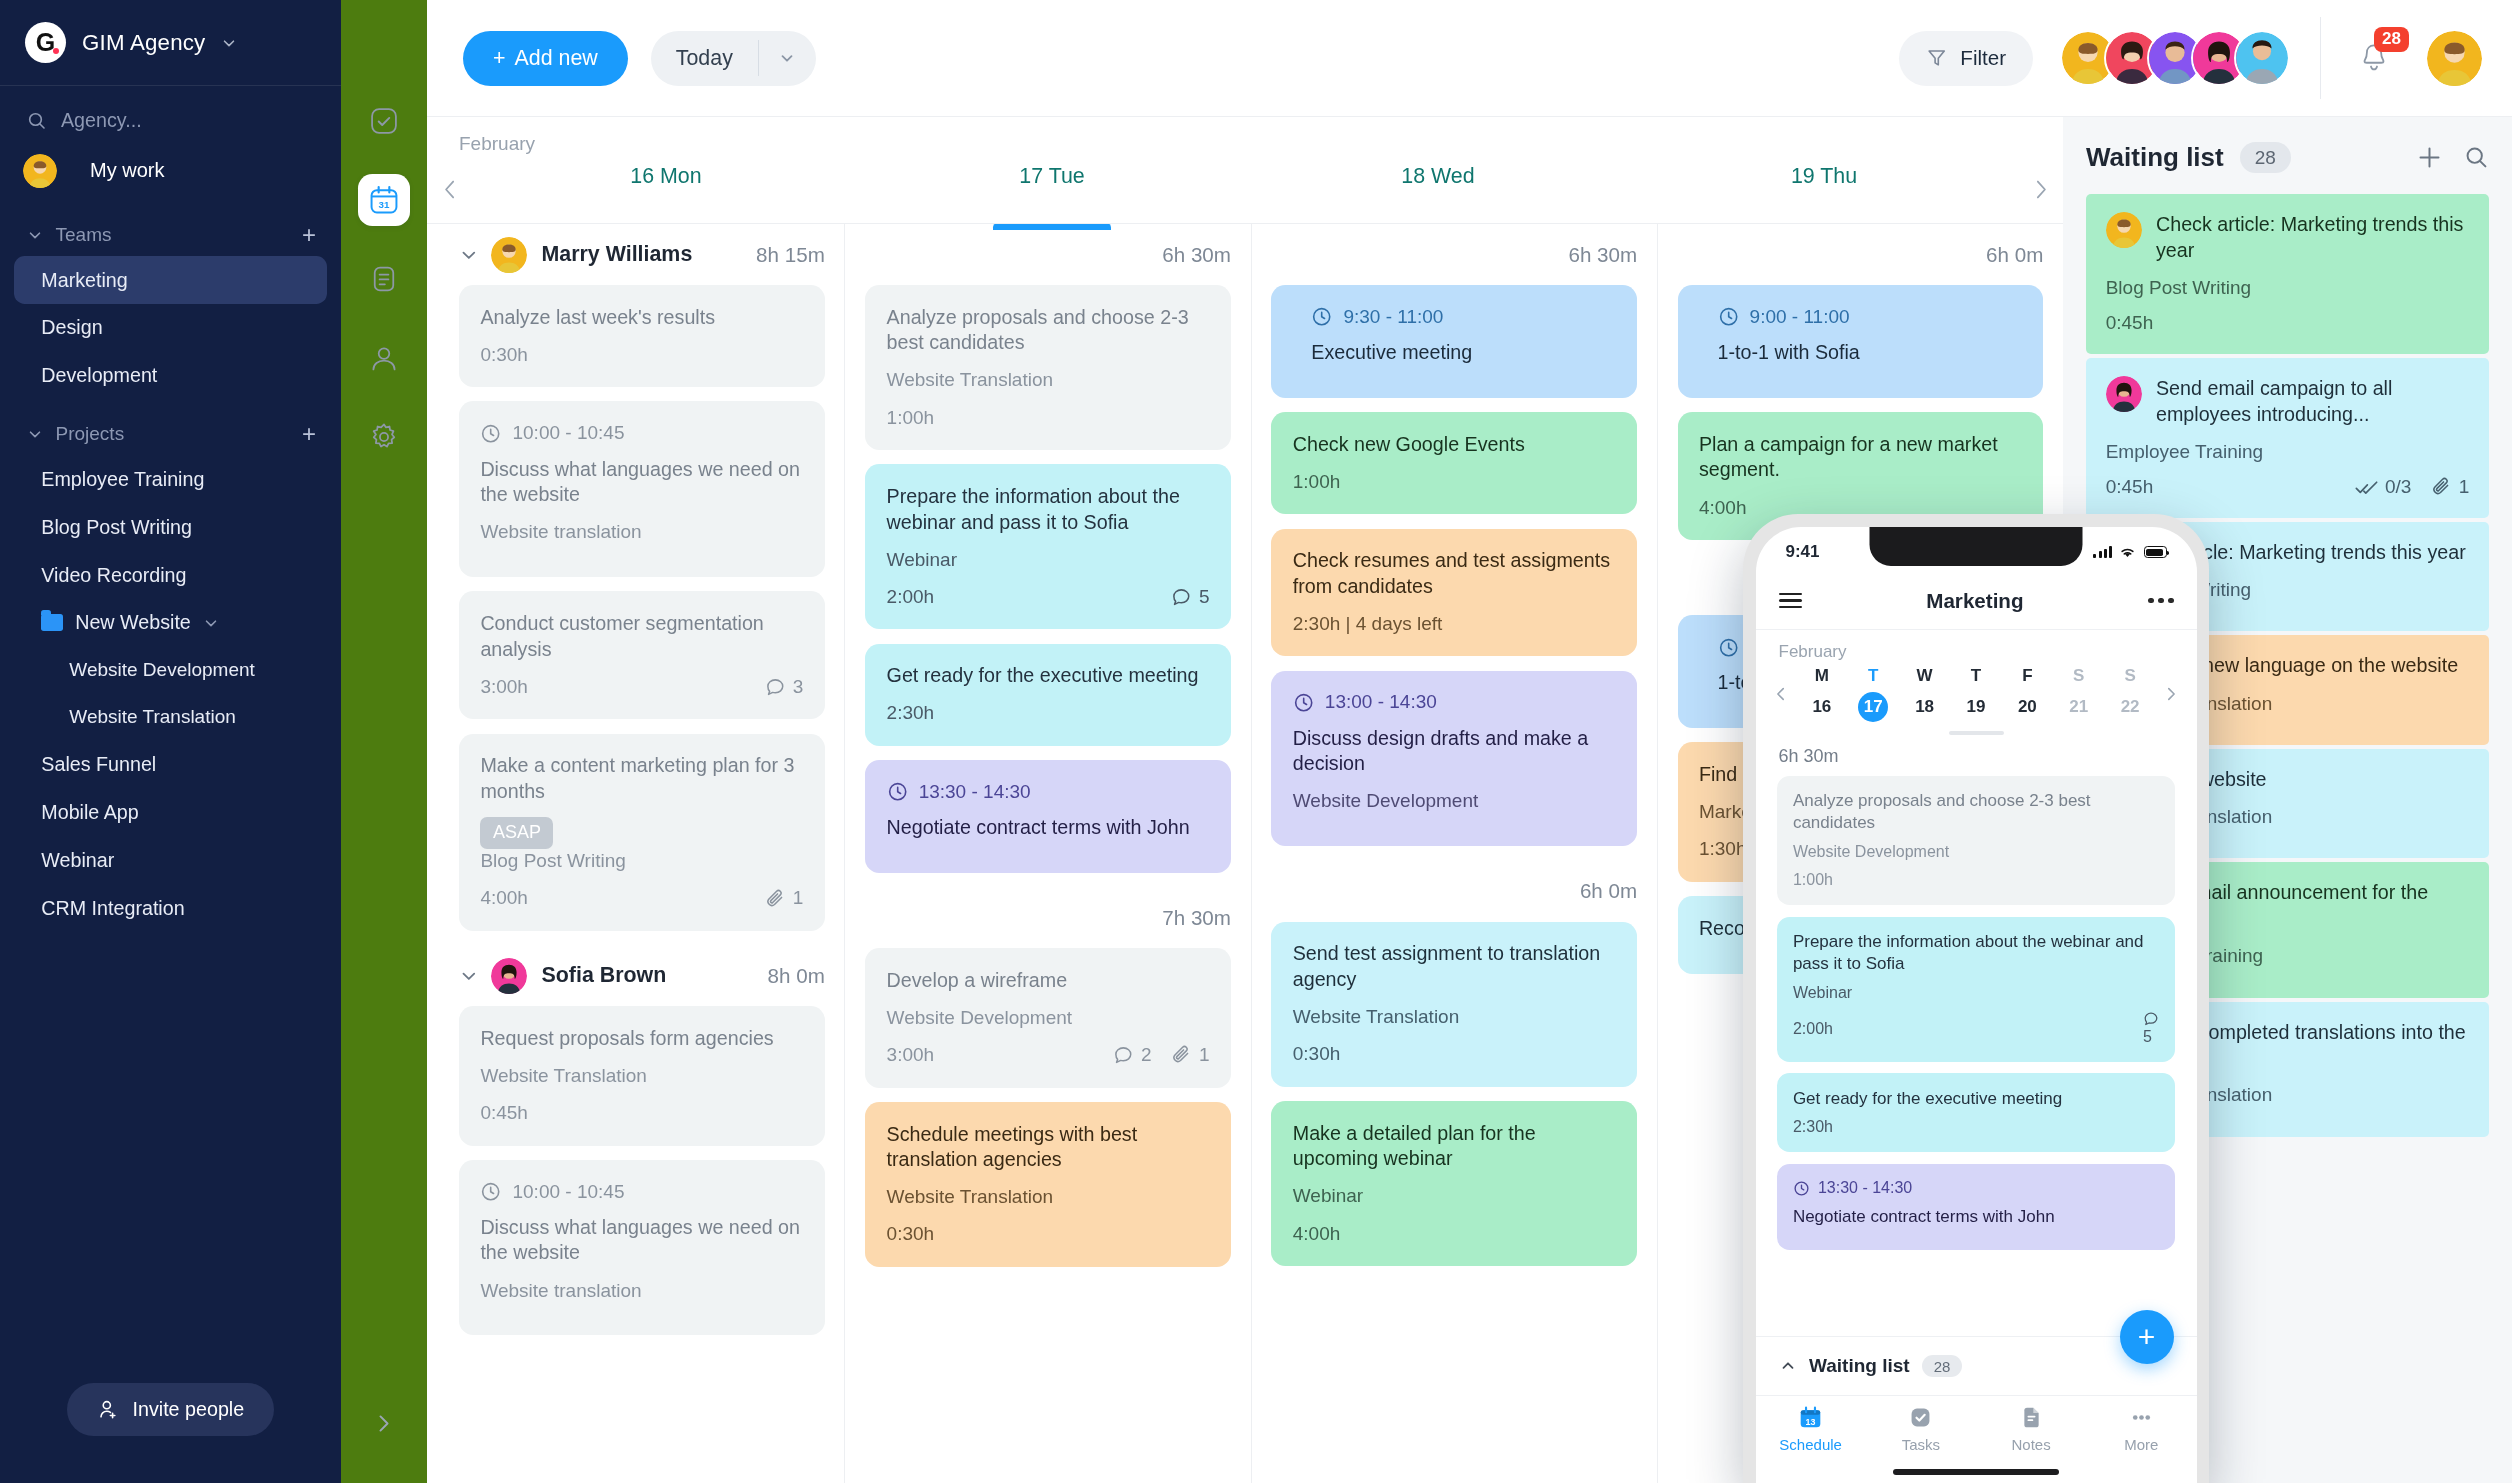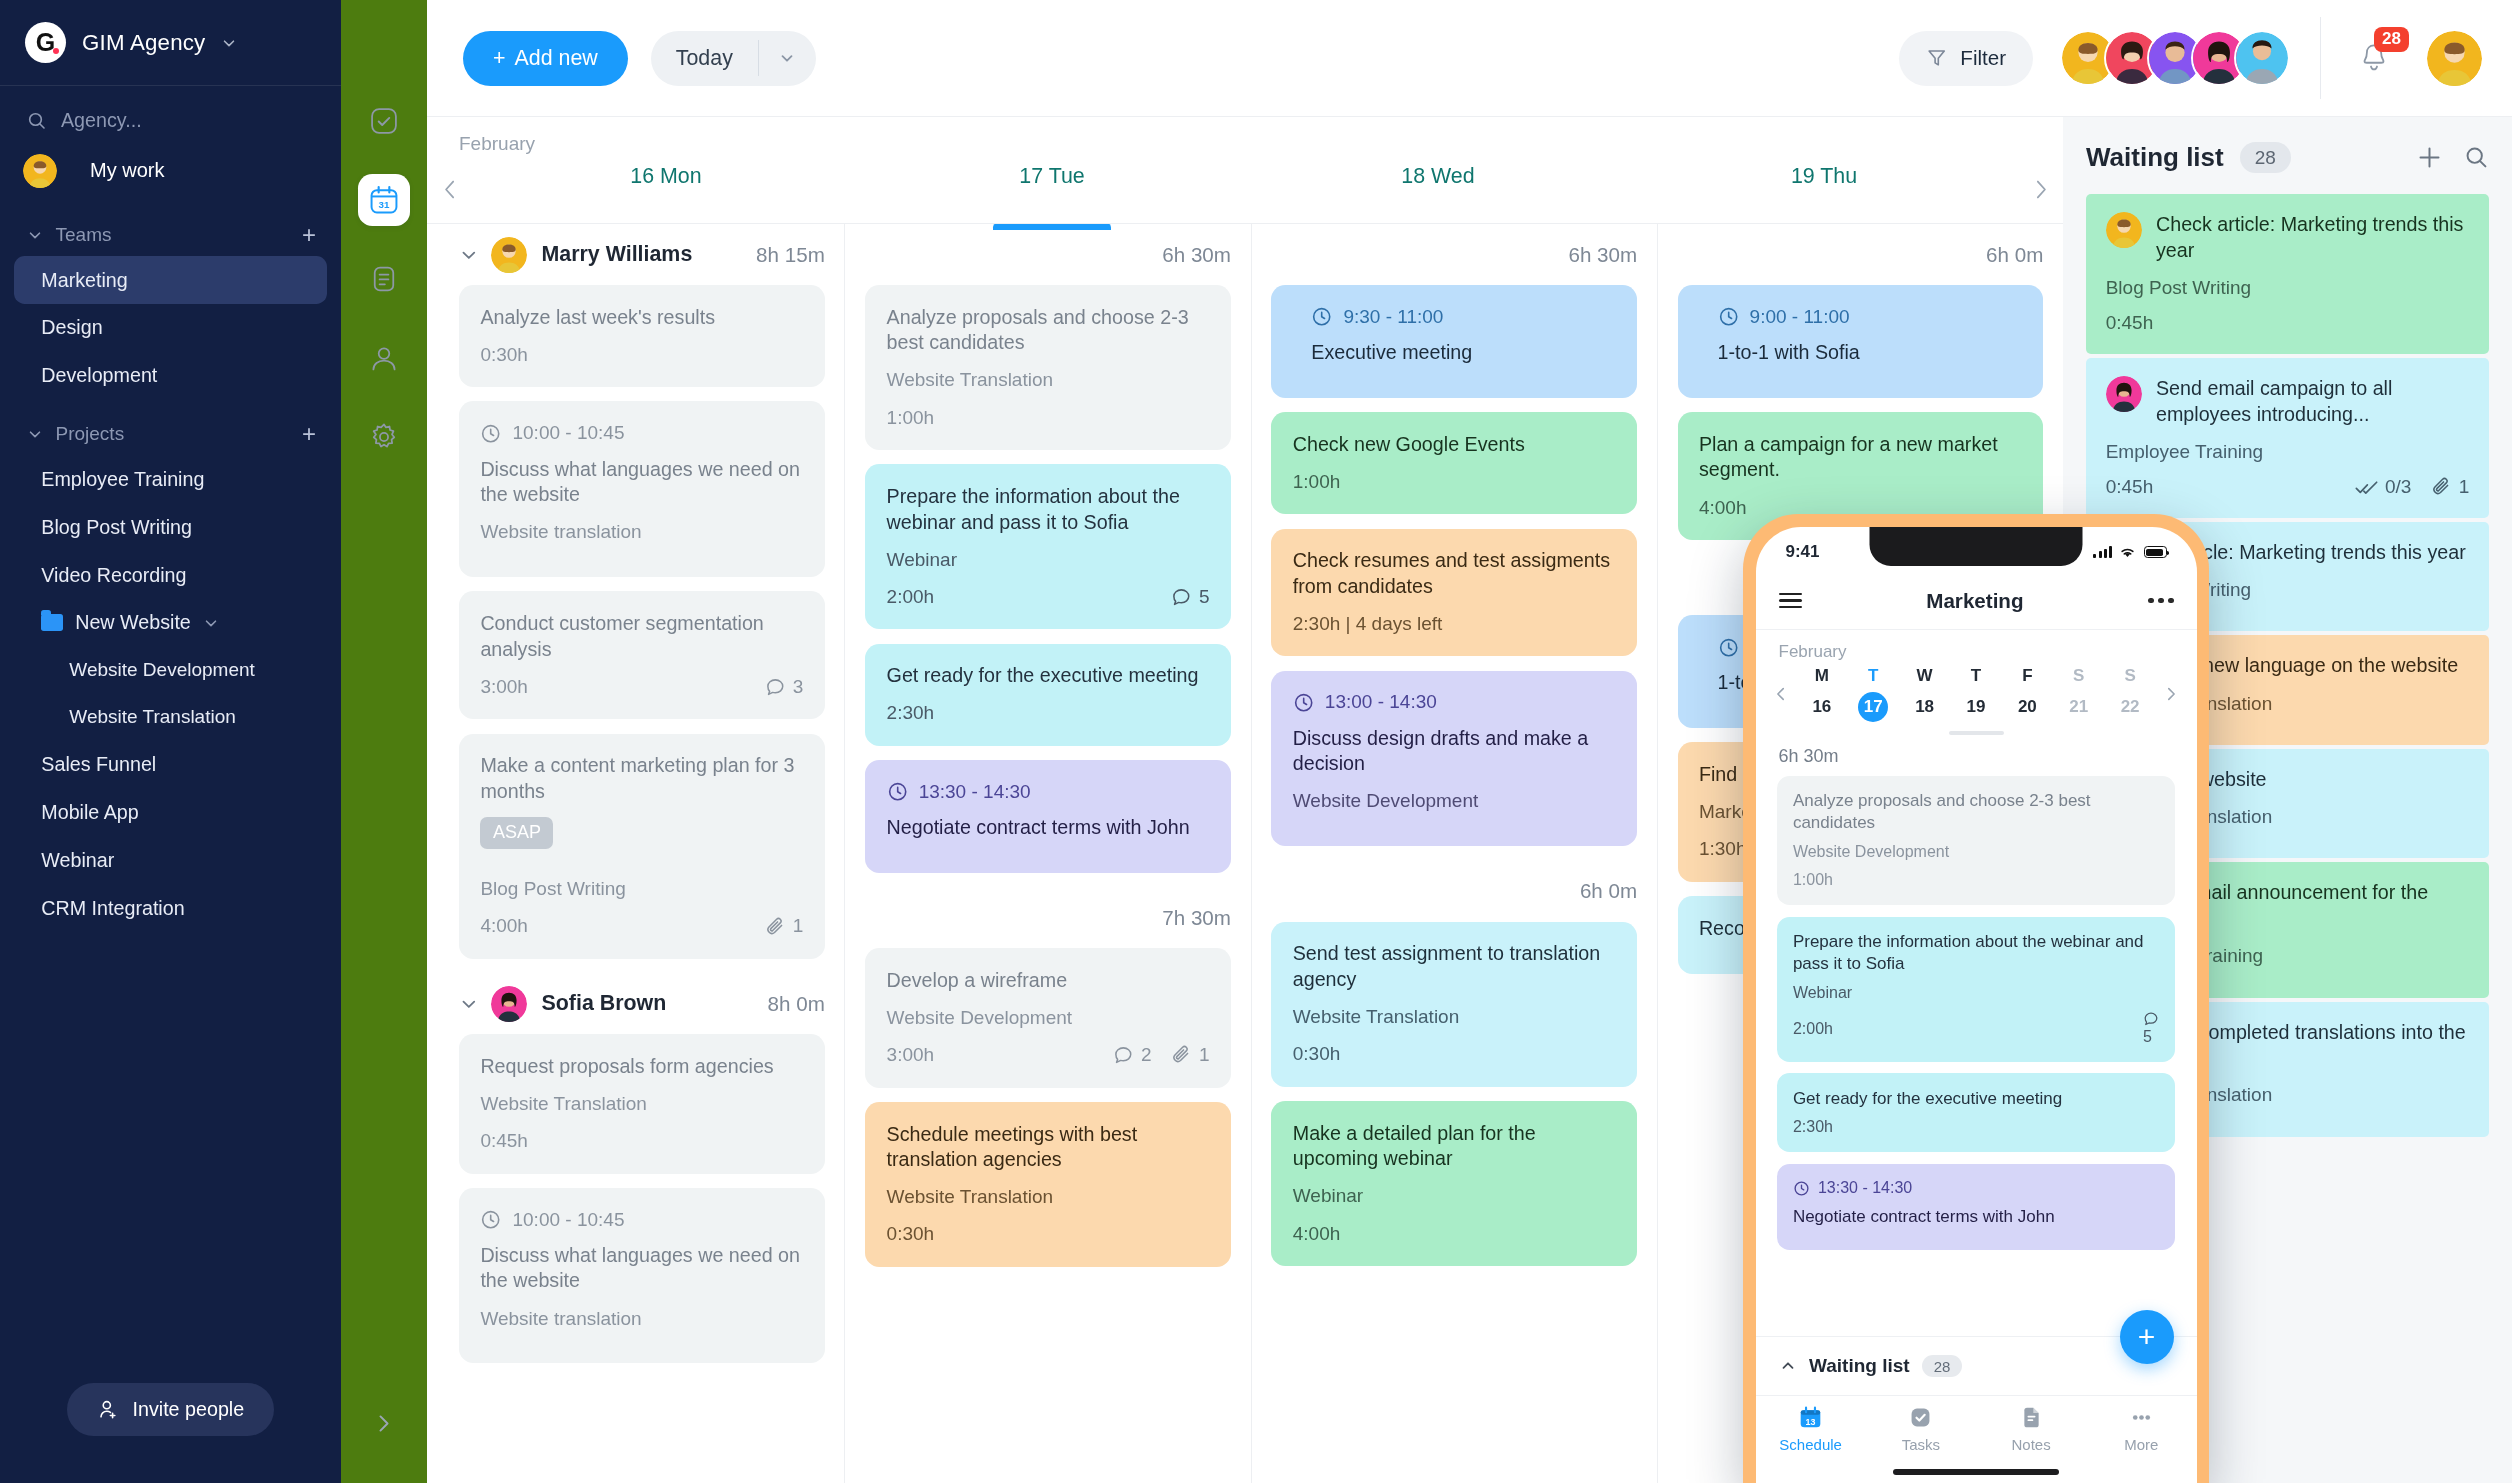--- a/index.html
+++ b/index.html
@@ -126,21 +126,21 @@
     font-size:19.7px; line-height:1.3;
   }
   .card .t { margin-bottom:12.5px; }
   .card .proj { font-size:19px; margin-bottom:12.5px; }
   .card .time { display:flex; align-items:center; gap:10.7px; font-size:19px; margin-bottom:10.7px; }
   .card .foot { display:flex; align-items:center; font-size:19px; }
   .card .foot .meta { margin-left:auto; display:flex; align-items:center; gap:19.7px; }
   .card .foot .meta span { display:inline-flex; align-items:center; gap:7.1px; }
   .card .tag {
     display:inline-block; background:#c3cad2; color:#fff; font-size:18px;
-    padding:4.5px 12.5px; border-radius:7.1px; margin-bottom:28px;
+    padding:4.5px 12.5px; border-radius:7.1px; margin-bottom:0;
   }
   
   .c-grey  { background:#f0f3f4; color:#8a939e; }
   .c-grey .t { color:#79828d; }
   .c-cyan  { background:#c2f2f7; color:#24323f; }
   .c-cyan .proj, .c-cyan .foot { color:#4a5a67; }
   .c-blue  { background:#bcdefb; color:#1b2b3b;padding-left:40px; }
   .c-blue .time { color:#2e6fa8; }
   .c-green { background:#a9edc8; color:#17331f; }
   .c-green .proj, .c-green .foot { color:#3e6350; }
@@ -165,21 +165,21 @@
   .wl-card .hd { display:flex; gap:14.3px; align-items:flex-start; margin-bottom:12.5px; }
   .wl-card .hd .tx { flex:1 1 auto; }
   .wl-card .proj { font-size:19px; margin-bottom:10.7px; }
   .wl-card .foot { display:flex; align-items:center; font-size:19px; }
   .wl-card .foot .meta { margin-left:auto; display:flex; align-items:center; gap:19.7px; }
   .wl-card .foot .meta span { display:inline-flex; align-items:center; gap:7.1px; }
 
   
   .phone {
     position:absolute; left:1743px; top:514px; width:466px; height:970px;
-    background:#fdba74; border-radius:55px 55px 0 0; padding:12.5px 12.5px 0 12.5px;
+    background:#e5e5e5; border-radius:55px 55px 0 0; padding:12.5px 12.5px 0 12.5px;
     box-shadow:0 19.7px 54px rgba(16,28,52,.28);
   }
   .phone-screen {
     width:100%; height:100%; background:#fff; border-radius:45px 45px 0 0;
     overflow:hidden; position:relative; display:flex; flex-direction:column;
   }
   .notch { position:absolute; top:0; left:50%; transform:translateX(-50%); width:213px; height:39px; background:#1b1b1d; border-radius:0 0 21.4px 21.4px; }
   .status { height:46px; display:flex; align-items:center; justify-content:space-between; padding:5.4px 30px 0 30px; font-size:17px; font-weight:bold; }
   .status .right { display:flex; align-items:center; gap:7.1px; }
   .bars { display:flex; align-items:flex-end; gap:2.2px; height:12.5px; }

